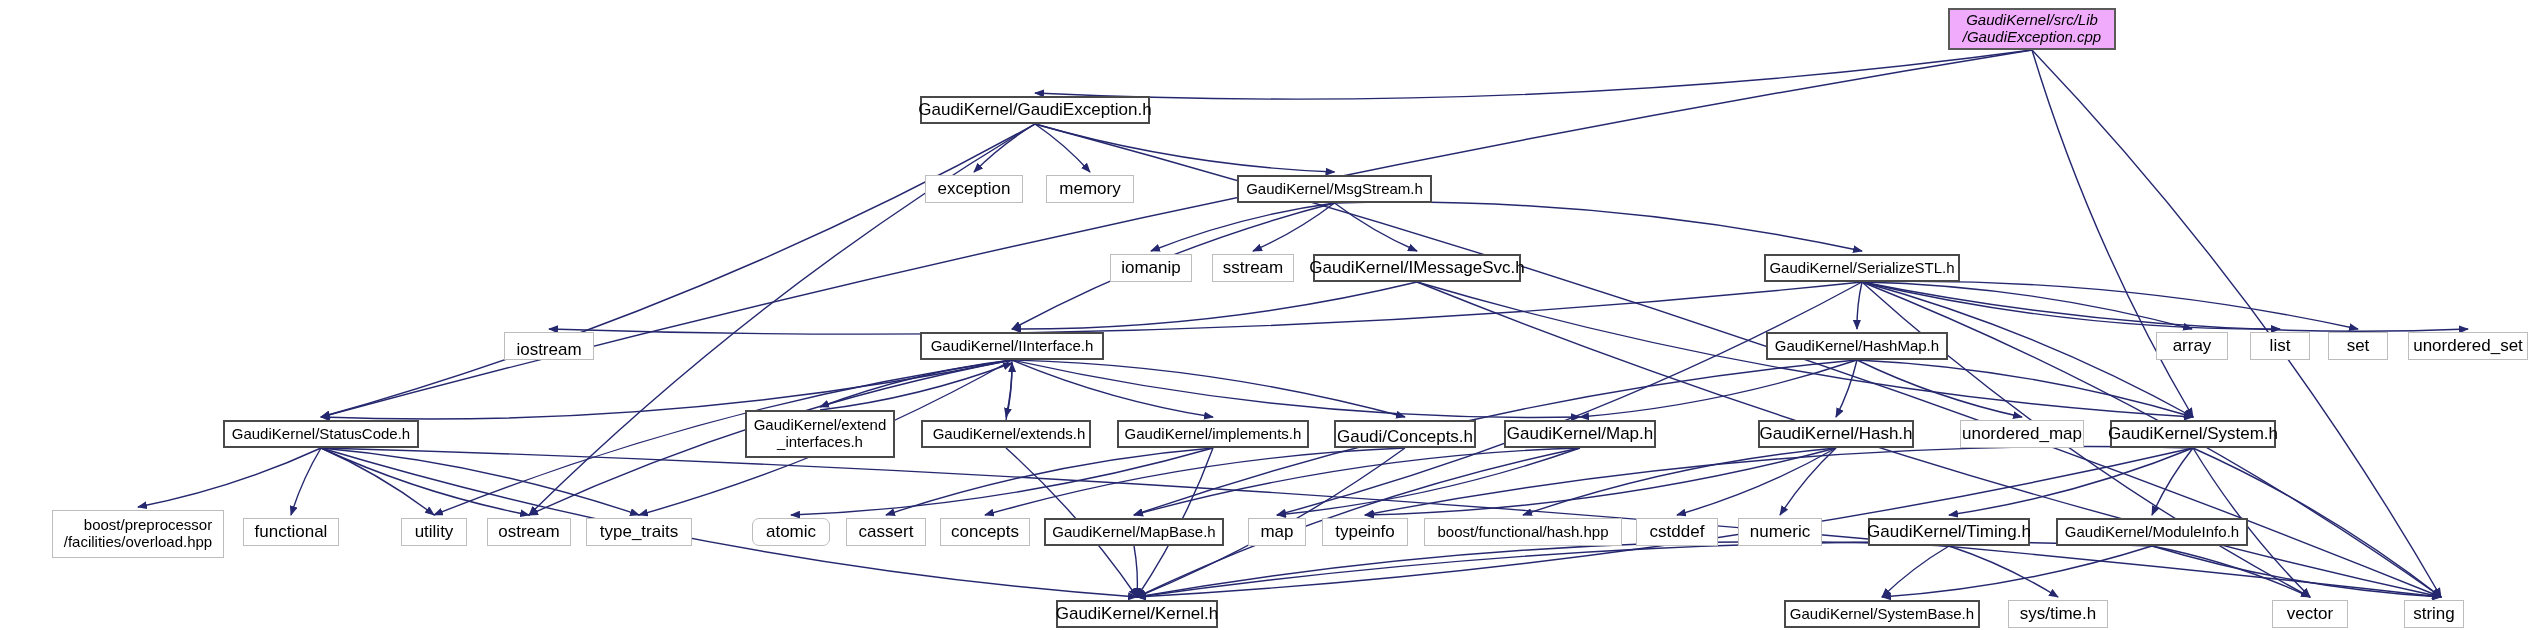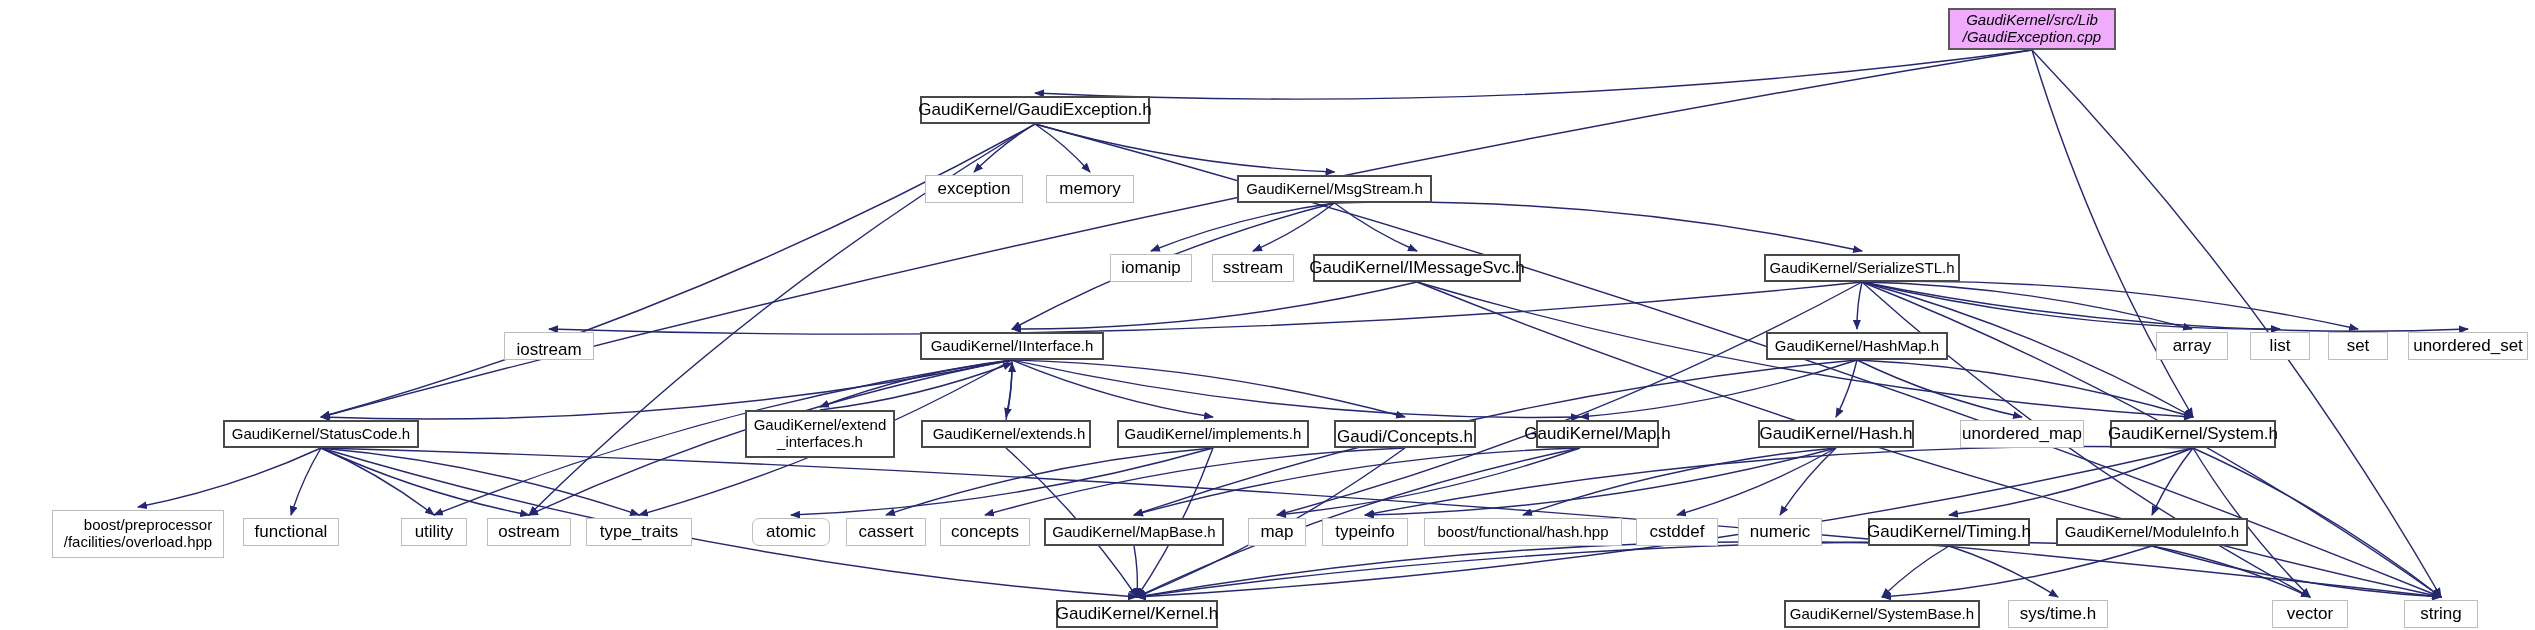--- a/index.html
+++ b/index.html
@@ -122,21 +122,21 @@
       <div class="node" style="left: 2156px; top: 332px; width: 72px; height: 28px;"><span>array</span></div>
       <div class="node" style="left: 2250px; top: 332px; width: 60px; height: 28px;"><span>list</span></div>
       <div class="node" style="left: 2328px; top: 332px; width: 60px; height: 28px;"><span>set</span></div>
       <div class="node" style="left: 2408px; top: 332px; width: 120px; height: 28px;"><span>unordered_set</span></div>
       <div class="node hdr sm" style="left: 223px; top: 420px; width: 196px; height: 28px;"><span>GaudiKernel/StatusCode.h</span></div>
       <div class="node hdr sm" style="left: 745px; top: 410px; width: 150px; height: 48px;"><span>GaudiKernel/extend
 _interfaces.h</span></div>
       <div class="node hdr sm" style="left: 921px; top: 420px; width: 170px; height: 28px; padding-left: 6px;"><span>GaudiKernel/extends.h</span></div>
       <div class="node hdr sm" style="left: 1117px; top: 420px; width: 192px; height: 28px;"><span>GaudiKernel/implements.h</span></div>
       <div class="node hdr" style="left: 1334px; top: 420px; width: 142px; height: 28px; align-items: flex-end;"><span>Gaudi/Concepts.h</span></div>
-      <div class="node hdr" style="left: 1504px; top: 420px; width: 123px; height: 28px; margin-left: 32px;"><span>GaudiKernel/Map.h</span></div>
+      <div class="node hdr" style="left: 1504px; top: 420px; width: 152px; height: 28px;"><span>GaudiKernel/Map.h</span></div>
       <div class="node hdr" style="left: 1758px; top: 420px; width: 156px; height: 28px;"><span>GaudiKernel/Hash.h</span></div>
       <div class="node" style="left: 1960px; top: 420px; width: 124px; height: 28px;"><span>unordered_map</span></div>
       <div class="node hdr" style="left: 2110px; top: 420px; width: 166px; height: 28px;"><span>GaudiKernel/System.h</span></div>
       <div class="node sm" style="left: 52px; top: 510px; width: 172px; height: 48px; text-align: right;"><span>boost/preprocessor
 /facilities/overload.hpp</span></div>
       <div class="node" style="left: 243px; top: 518px; width: 96px; height: 28px;"><span>functional</span></div>
       <div class="node" style="left: 401px; top: 518px; width: 66px; height: 28px;"><span>utility</span></div>
       <div class="node" style="left: 487px; top: 518px; width: 84px; height: 28px;"><span>ostream</span></div>
       <div class="node" style="left: 586px; top: 518px; width: 106px; height: 28px;"><span>type_traits</span></div>
       <div class="node" style="left: 752px; top: 518px; width: 78px; height: 28px; border-radius: 7px;"><span>atomic</span></div>
@@ -147,15 +147,15 @@
       <div class="node" style="left: 1322px; top: 518px; width: 86px; height: 28px;"><span>typeinfo</span></div>
       <div class="node sm" style="left: 1424px; top: 518px; width: 198px; height: 28px;"><span>boost/functional/hash.hpp</span></div>
       <div class="node" style="left: 1636px; top: 518px; width: 82px; height: 28px;"><span>cstddef</span></div>
       <div class="node" style="left: 1738px; top: 518px; width: 84px; height: 28px;"><span>numeric</span></div>
       <div class="node hdr" style="left: 1868px; top: 518px; width: 162px; height: 28px;"><span>GaudiKernel/Timing.h</span></div>
       <div class="node hdr sm" style="left: 2056px; top: 518px; width: 192px; height: 28px;"><span>GaudiKernel/ModuleInfo.h</span></div>
       <div class="node hdr" style="left: 1056px; top: 600px; width: 162px; height: 28px;"><span>GaudiKernel/Kernel.h</span></div>
       <div class="node hdr sm" style="left: 1784px; top: 600px; width: 196px; height: 28px;"><span>GaudiKernel/SystemBase.h</span></div>
       <div class="node" style="left: 2008px; top: 600px; width: 100px; height: 28px;"><span>sys/time.h</span></div>
       <div class="node" style="left: 2272px; top: 600px; width: 76px; height: 28px;"><span>vector</span></div>
-      <div class="node" style="left: 2404px; top: 600px; width: 74px; height: 28px;"><span>string</span></div>
+      <div class="node" style="left: 2404px; top: 600px; width: 60px; height: 28px;"><span>string</span></div>
     </div>
 </div>
 
 </body></html>

